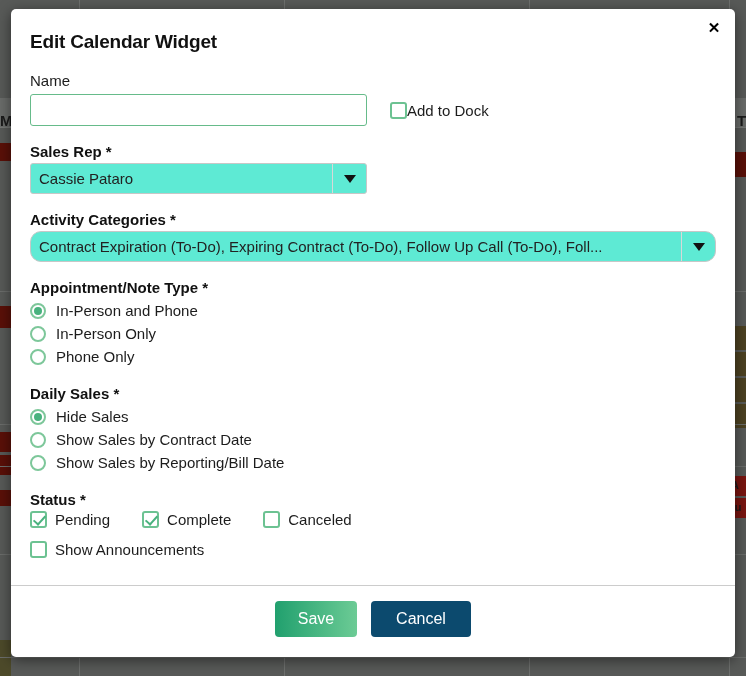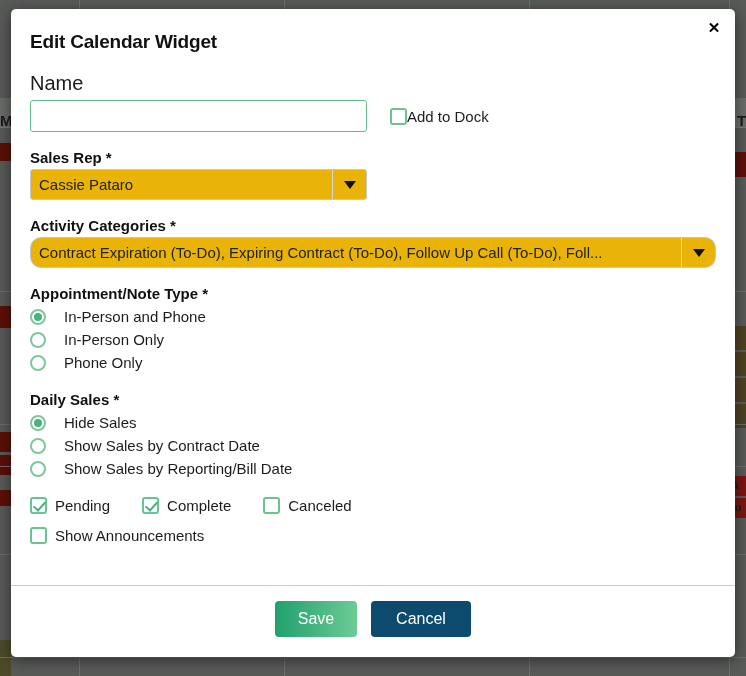--- a/index.html
+++ b/index.html
@@ -73,21 +73,21 @@
     padding: 22px 19px 0 19px;
   }
   #modal-title {
     font-size: 19px;
     font-weight: 700;
     color: #111;
     letter-spacing: -.2px;
     margin: 0 0 19px 0;
   }
   .field-label {
-    font-size: 20px;
+    font-size: 15px;
     color: #1c1c1c;
     margin: 0 0 5px 0;
     line-height: 1.15;
   }
 
   .row-name { display: flex; align-items: center; }
   input.text-input {
     width: 337px; height: 32px;
     border: 1px solid #66bb8a;
     border-radius: 3px;
@@ -102,21 +102,21 @@
     display: flex; align-items: center;
     margin-left: 23px;
   }
 
   
   .select-box {
     position: relative;
     height: 31px;
     border: 1px solid #c7c7c7;
     border-radius: 3px;
-    background: #eab308;
+    background: #5eead4;
     display: flex;
     align-items: center;
     cursor: pointer;
   }
   .select-box .sel-text {
     flex: 1;
     padding: 0 8px;
     font-size: 15px;
     color: #222;
     white-space: nowrap;
@@ -141,21 +141,21 @@
   #activity-select { width: 686px; border-radius: 11px; }
 
   .group { margin-top: 17px; }
   .group-title {
     font-size: 15px; font-weight: 700; color: #111;
     margin: 0 0 3px 0;
   }
 
   .opt-row {
     display: flex; align-items: center;
-    gap: 18px;
+    gap: 10px;
     height: 23px;
     cursor: pointer;
   }
   .opt-label { font-size: 15px; color: #1c1c1c; }
 
   .radio {
     width: 16px; height: 16px;
     border-radius: 50%;
     border: 2px solid #7dc79a;
     background: #fff;
@@ -336,20 +336,21 @@
         <span class="radio"></span>
         <span class="opt-label">Show Sales by Contract Date</span>
       </div>
       <div class="opt-row">
         <span class="radio"></span>
         <span class="opt-label">Show Sales by Reporting/Bill Date</span>
       </div>
     </div>
 
     <div class="group">
+      <div class="group-title">Status *</div>
       <div class="status-row">
         <div class="status-item">
           <span class="checkbox checked"></span>
           <span class="opt-label">Pending</span>
         </div>
         <div class="status-item">
           <span class="checkbox checked"></span>
           <span class="opt-label">Complete</span>
         </div>
         <div class="status-item">

